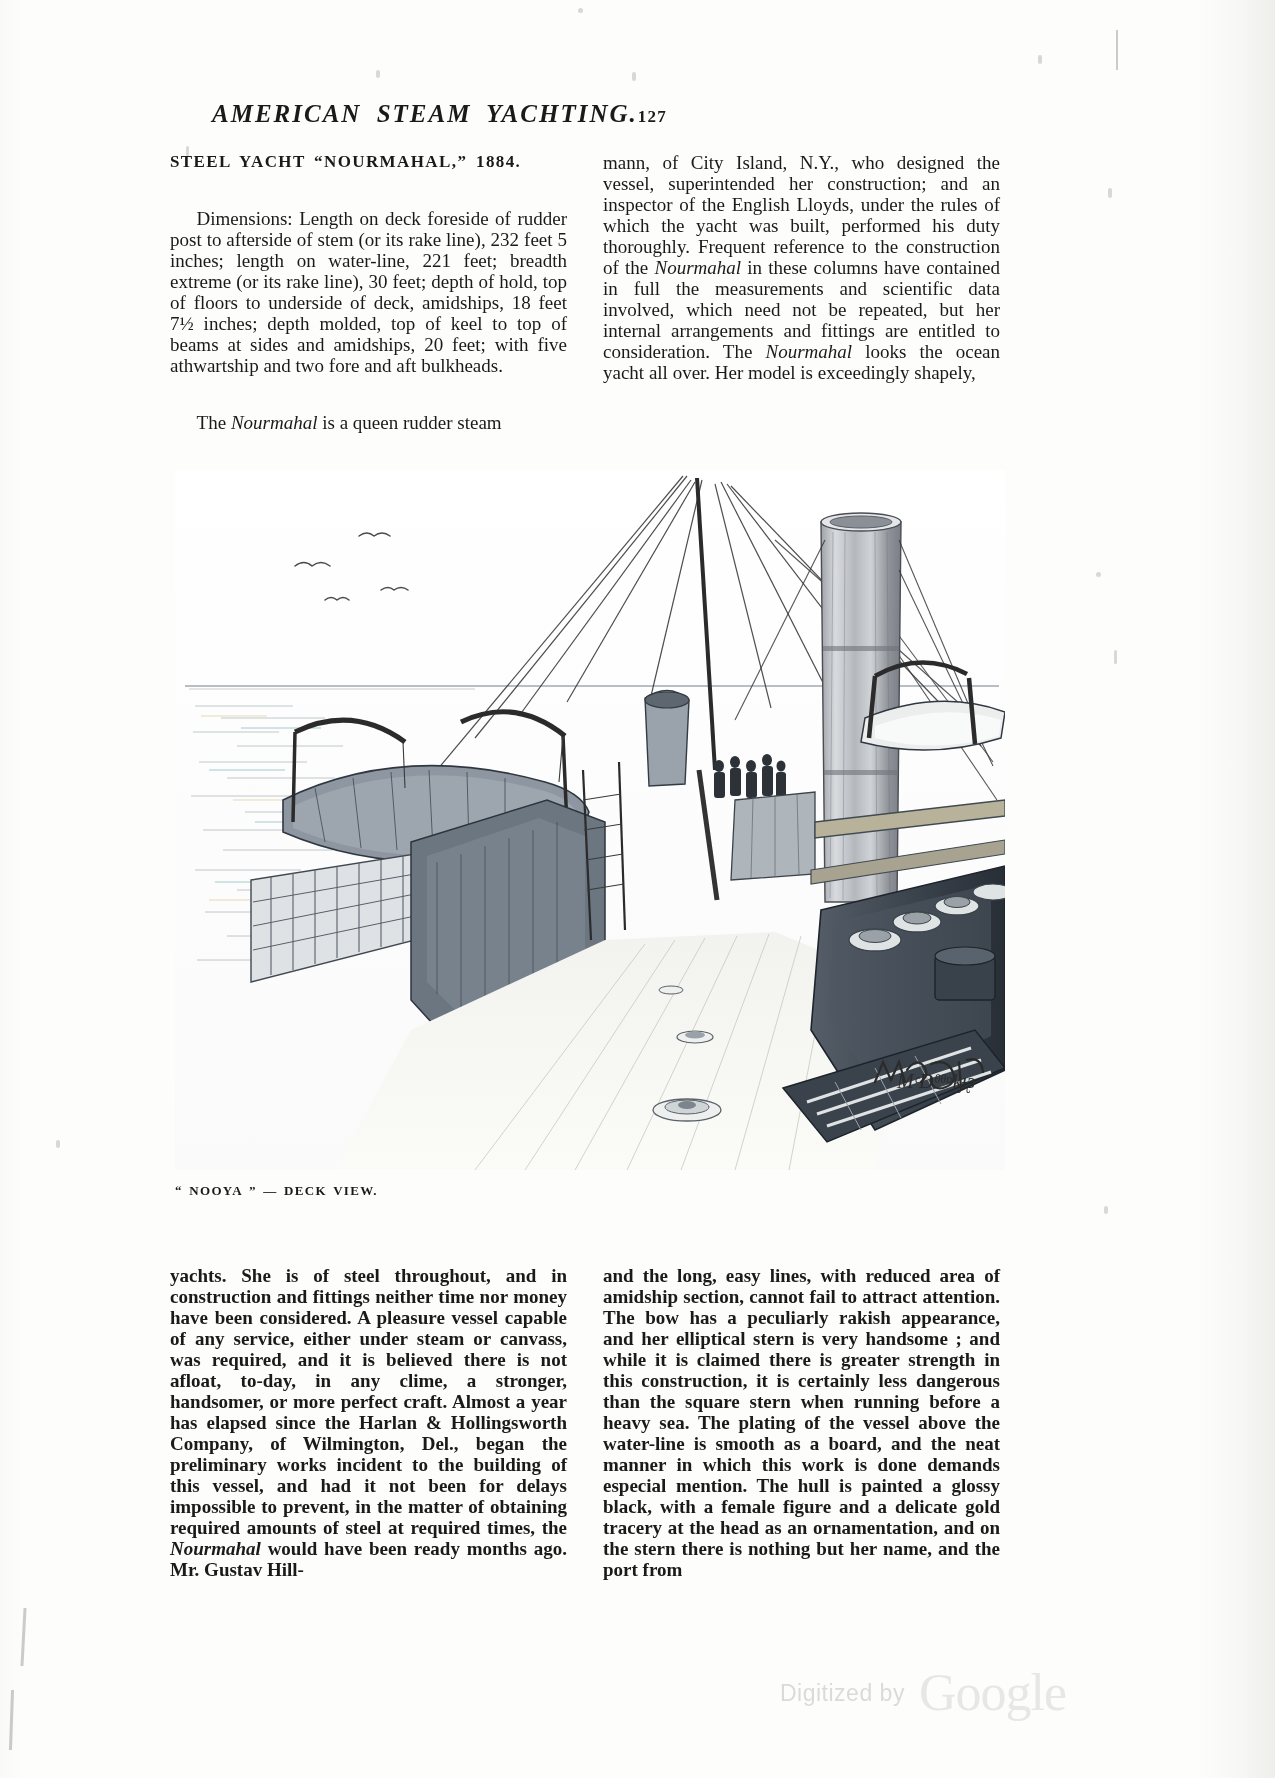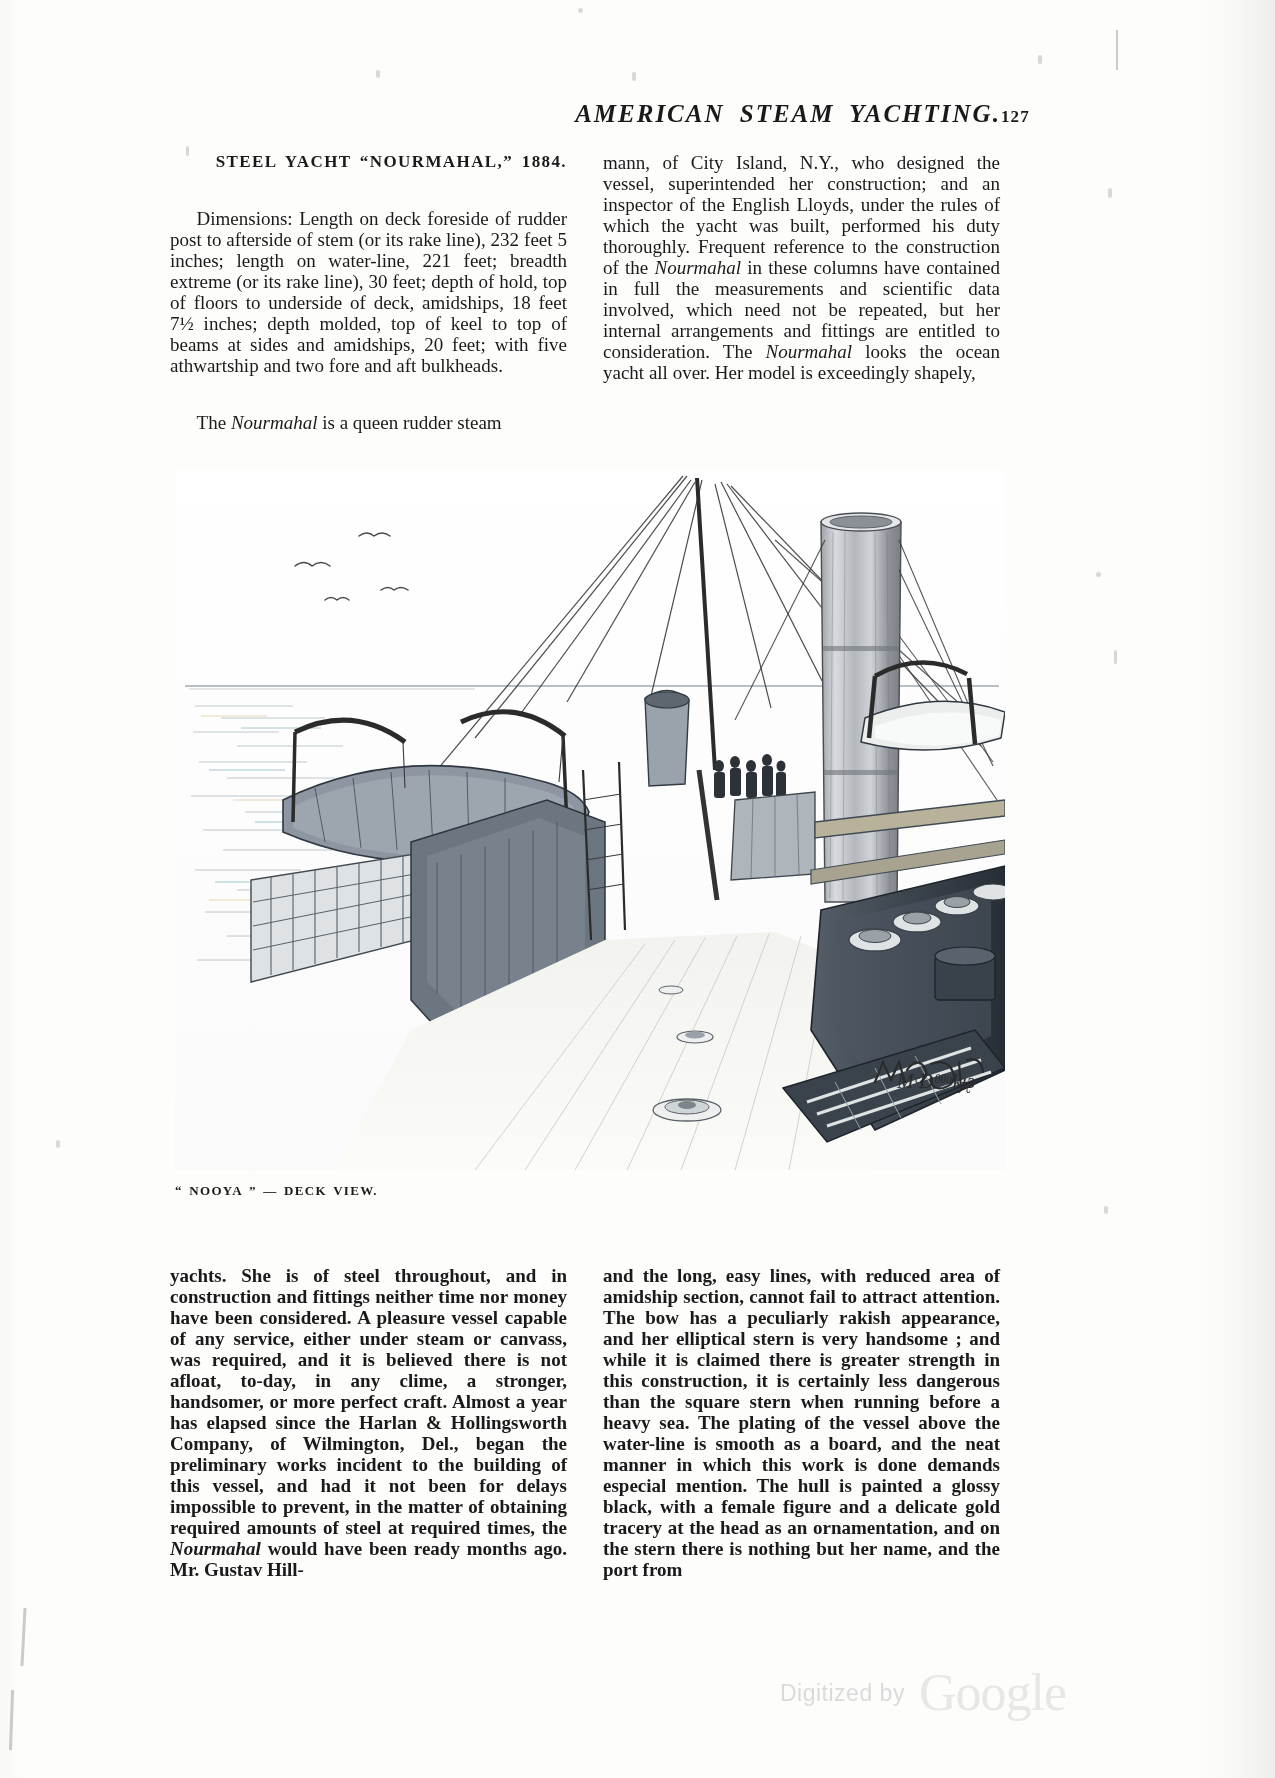--- a/index.html
+++ b/index.html
@@ -53,21 +53,21 @@
   }
 
   
   .running-head {
     position: absolute;
     left: 170px;
     top: 100px;
     width: 860px;
     display: flex;
     align-items: baseline;
-    justify-content: flex-end;
+    justify-content: flex-start;
   }
   .head-title {
     font-style: italic;
     font-weight: 700;
     font-size: 25px;
     letter-spacing: 2.0px;
     word-spacing: 7px;
     margin-left: 42px;
     white-space: nowrap;
   }
@@ -86,21 +86,21 @@
     gap: 36px;
   }
   .cols.top { top: 152px; }
   .cols.bottom { top: 1265px; font-weight: bold; }
 
   .col {
     width: 397px;
   }
 
   .section-head {
-    text-align: right;
+    text-align: left;
     font-variant: small-caps;
     font-size: 17px;
     letter-spacing: 1.4px;
     word-spacing: 3px;
     margin: 0 0 11px 0;
     font-weight: 600;
   }
 
   p.body {
     margin: 0;

